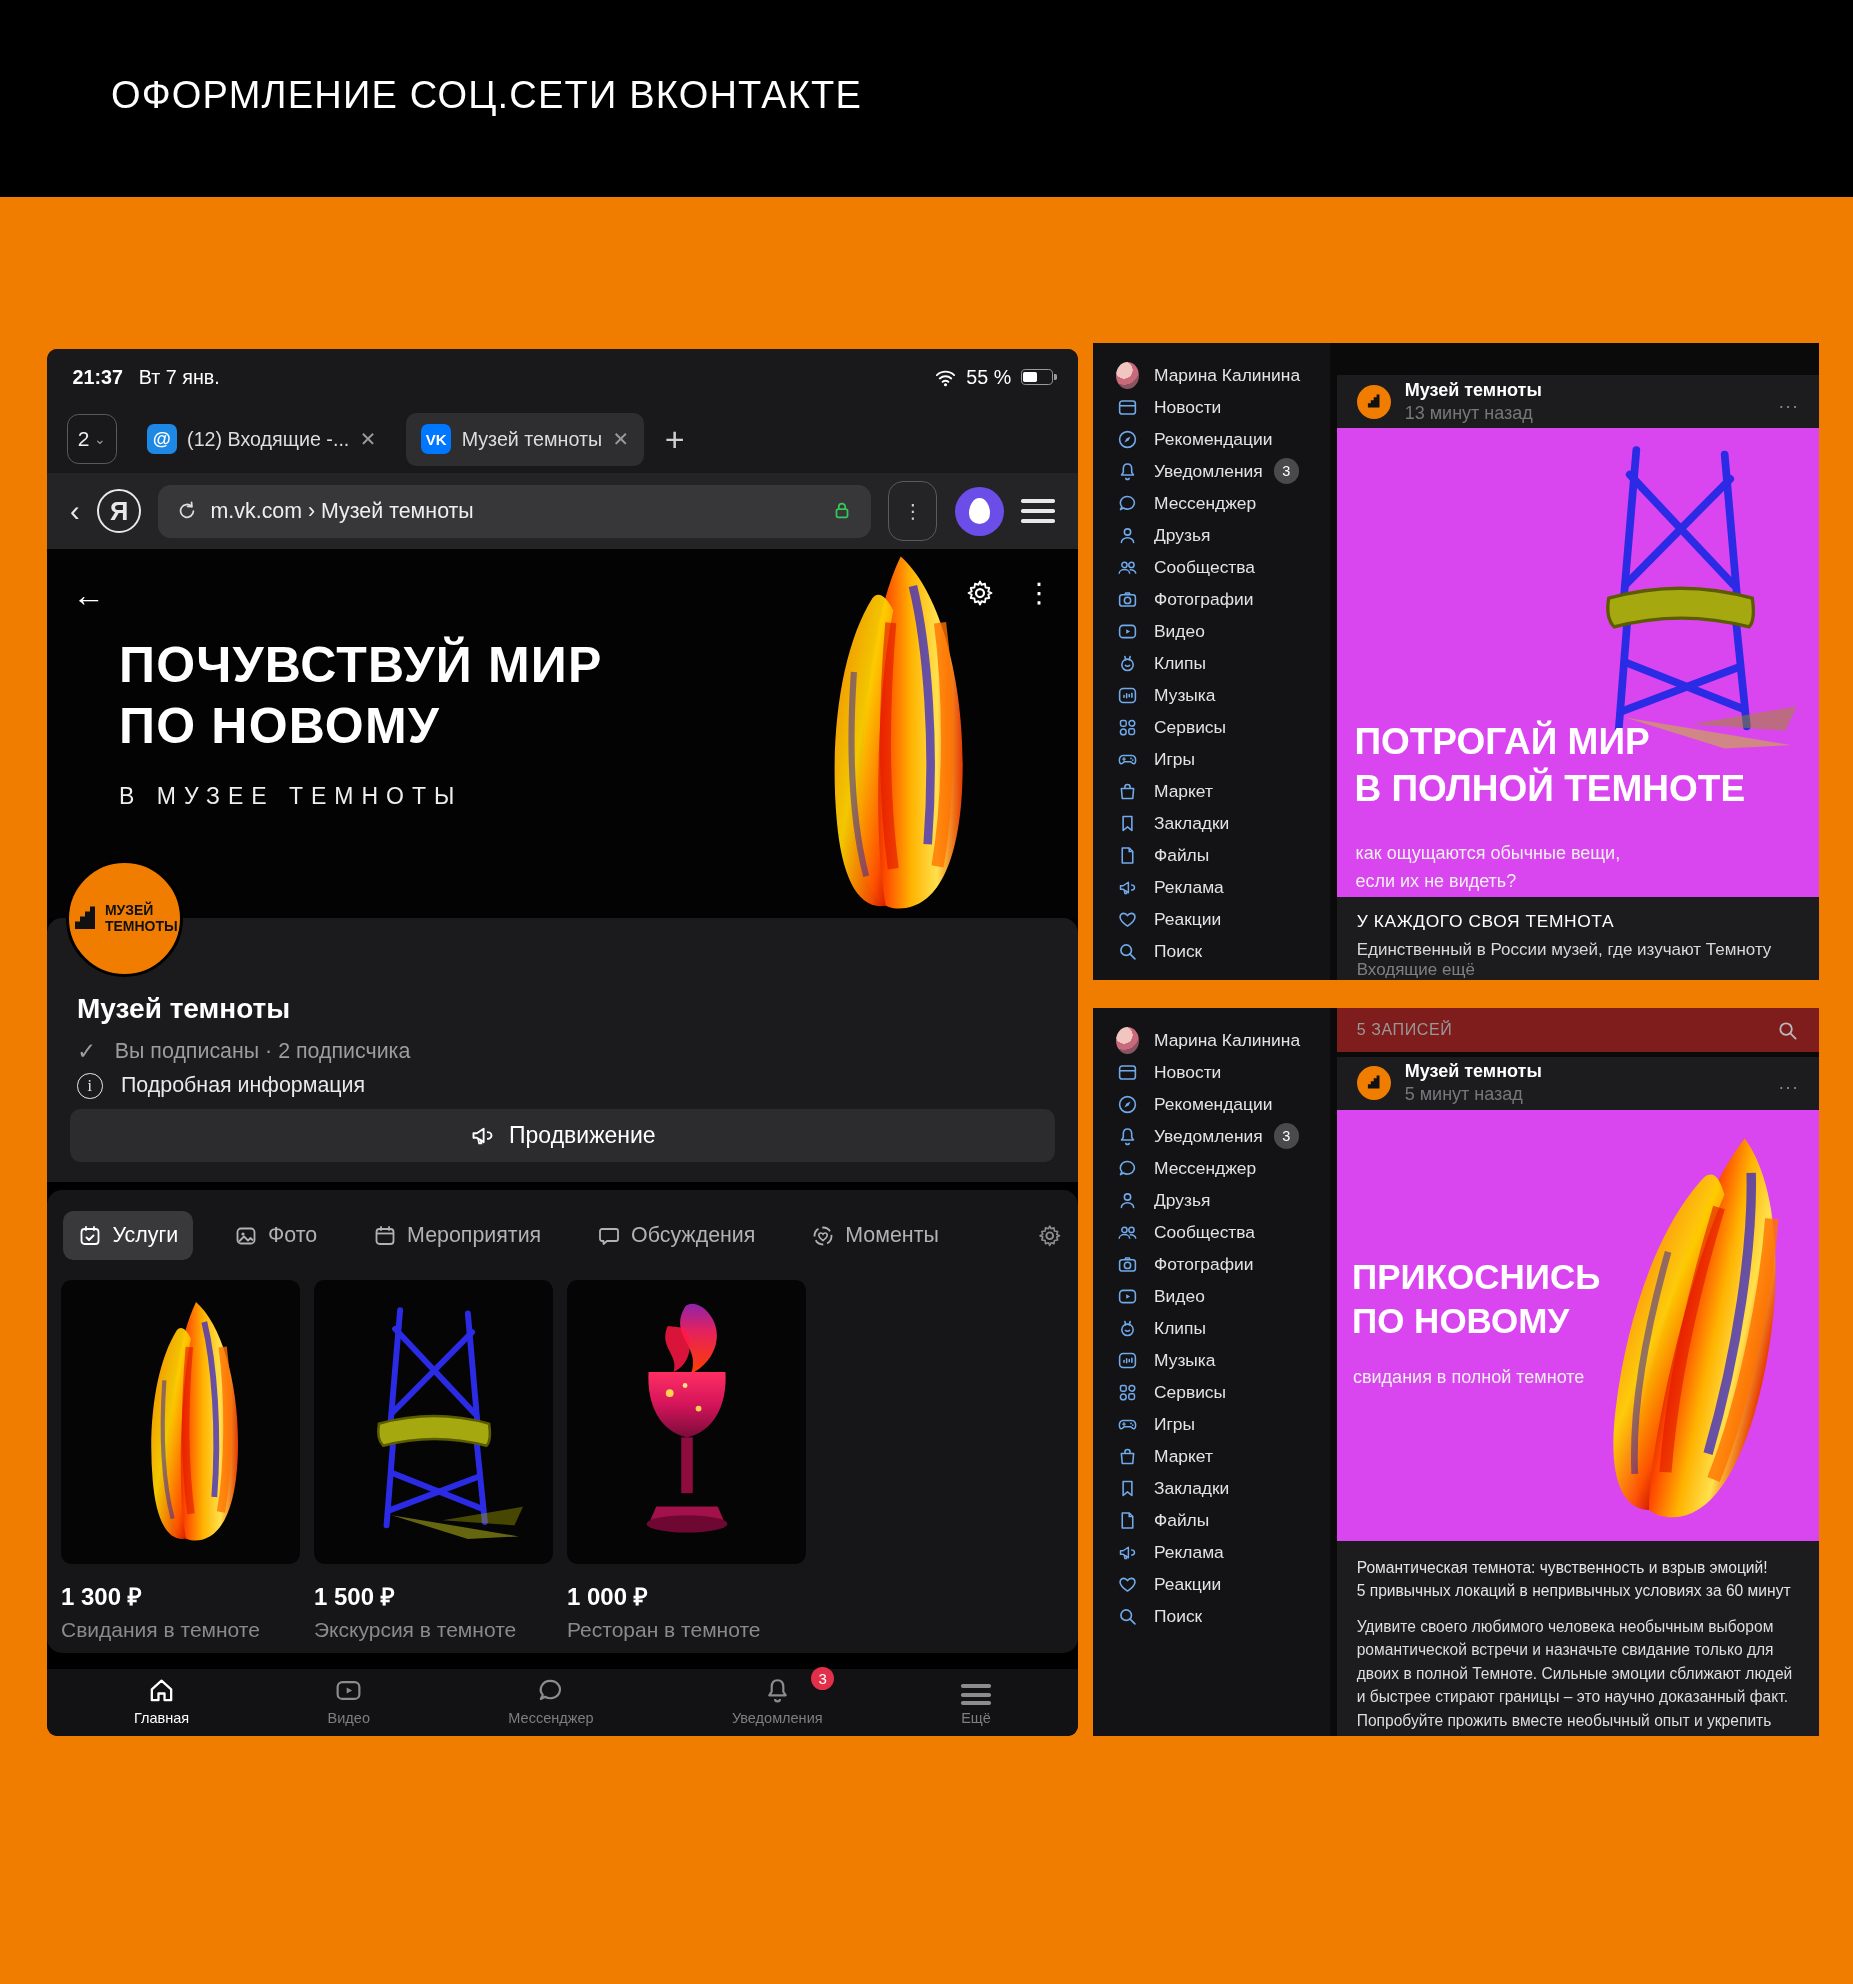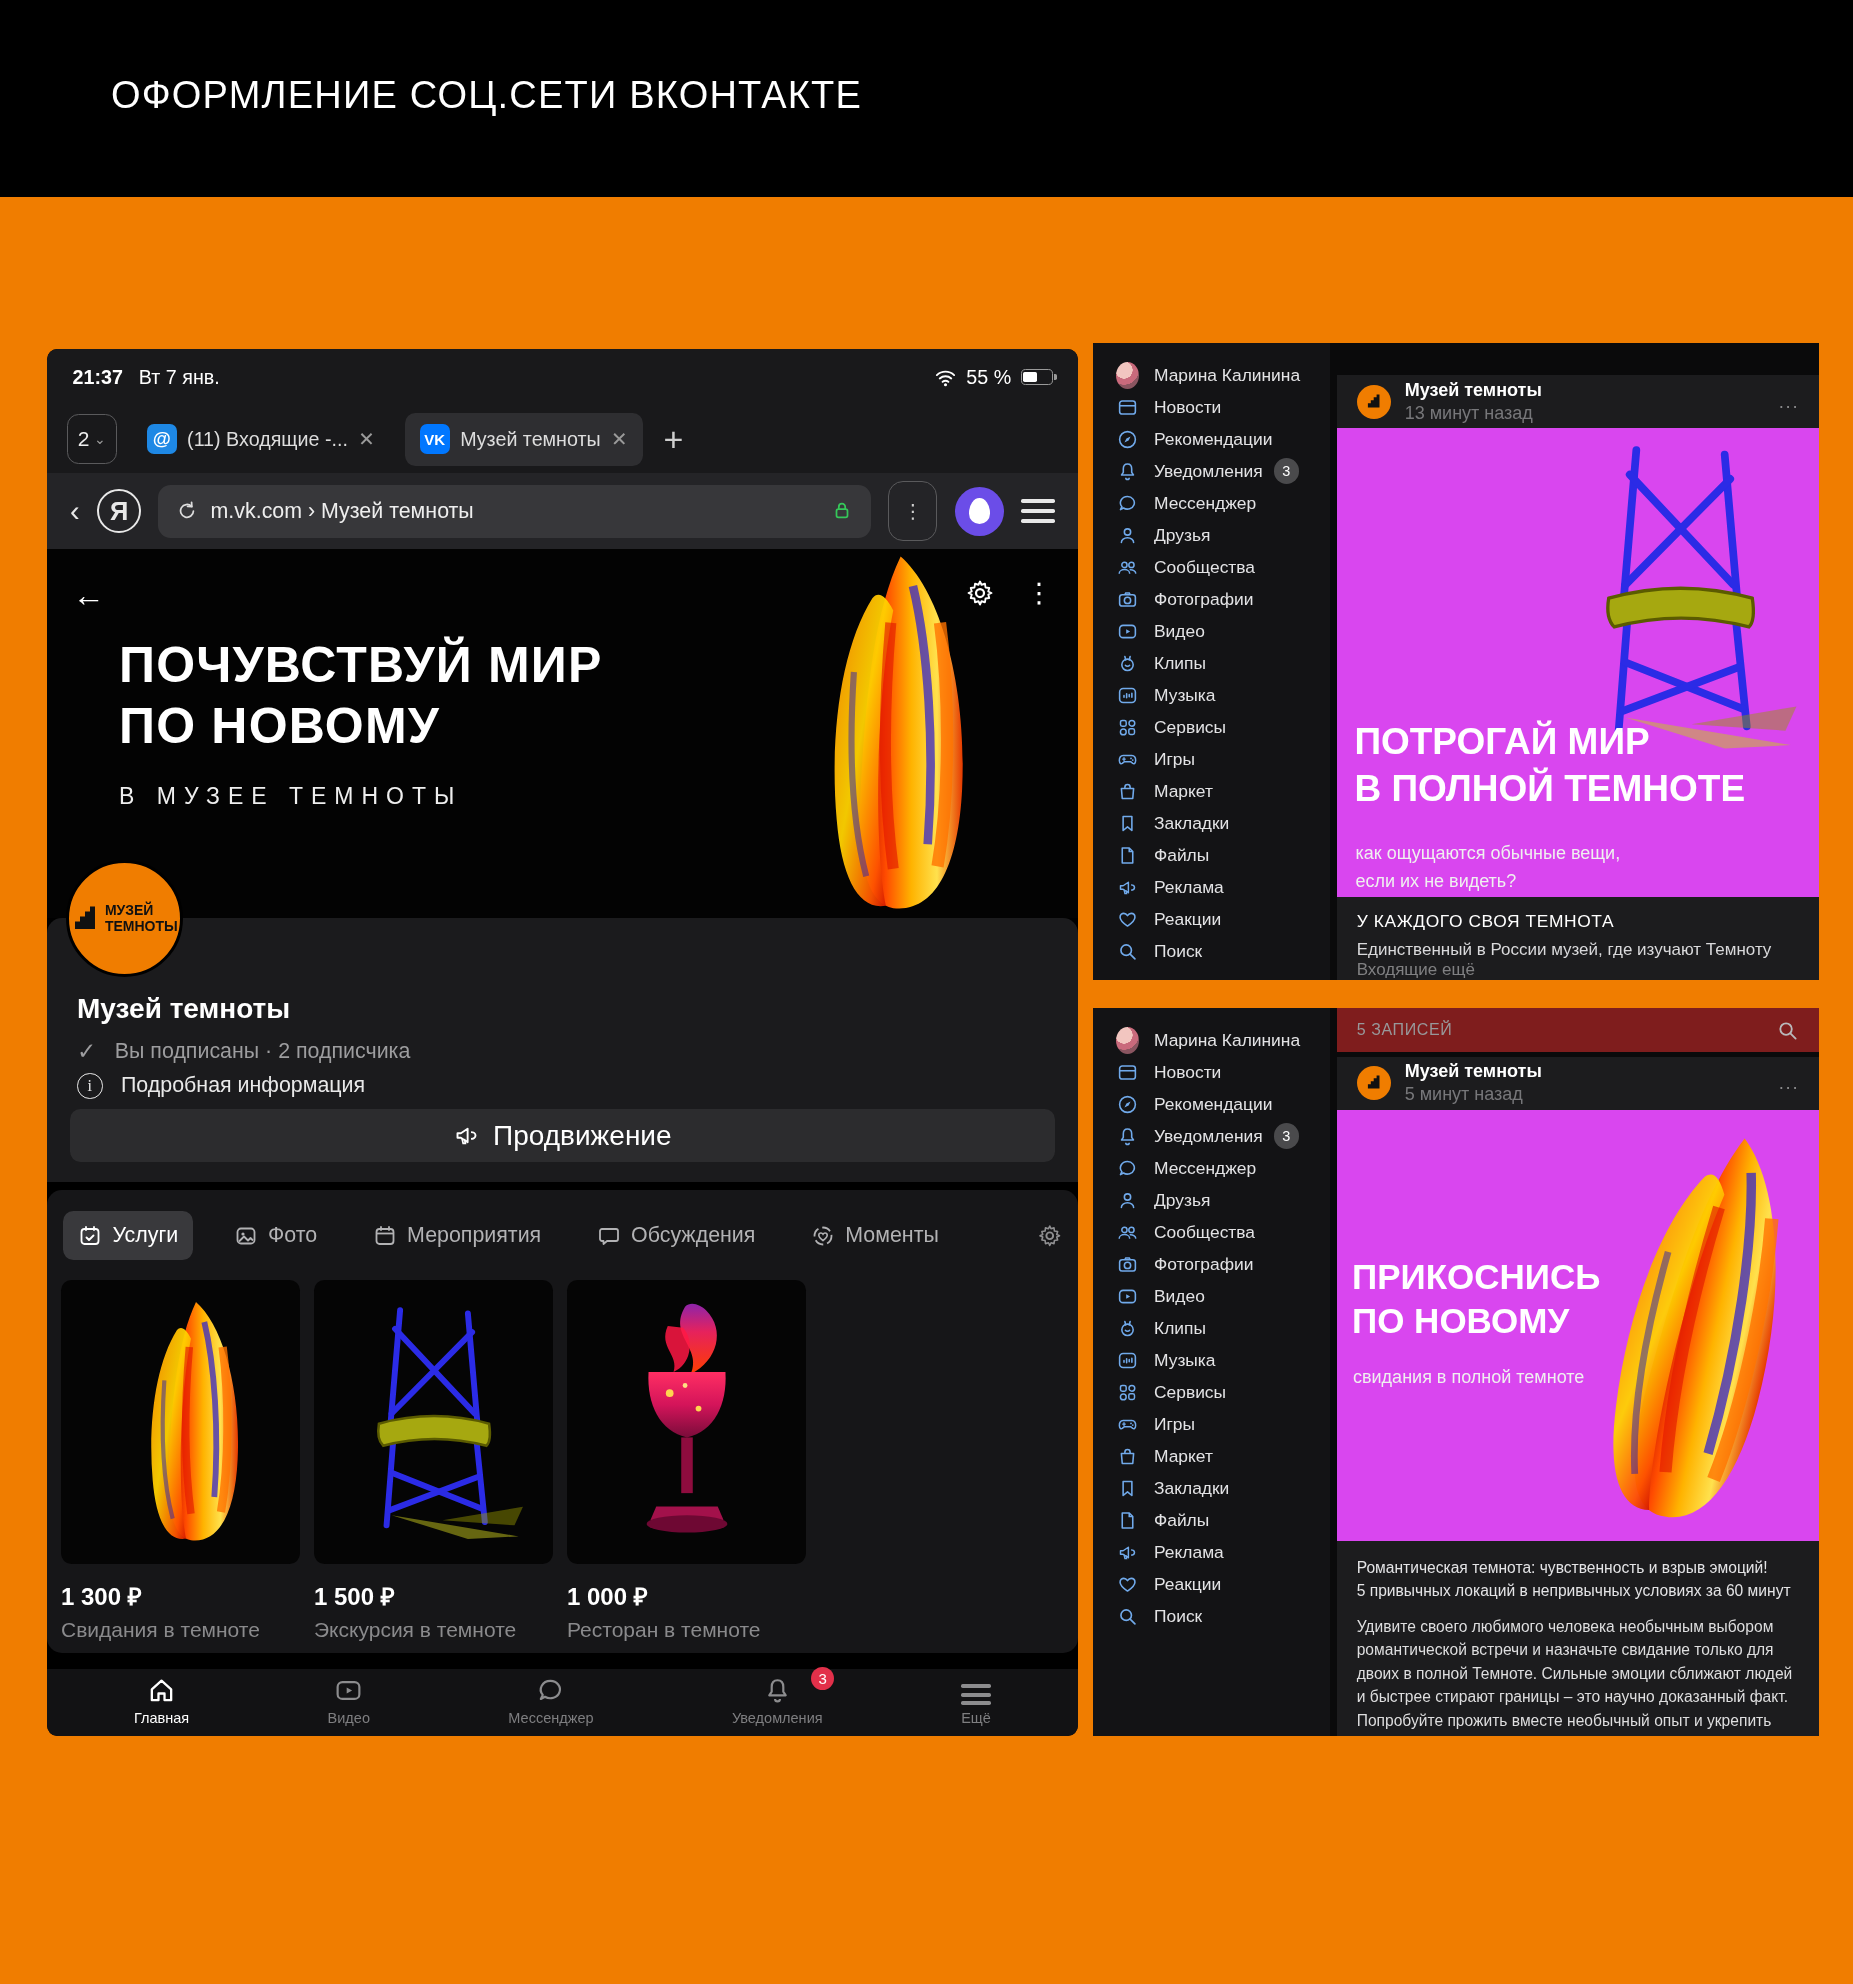--- a/index.html
+++ b/index.html
@@ -51,21 +51,21 @@
 
   .avatar-big { position:absolute; left:18.5px; top:511px; width:117px; height:117px; background:#F07D00; border-radius:50%; border:3.5px solid #000; display:flex; align-items:center; justify-content:center; z-index:5; }
   .logo-inner { display:flex; align-items:center; gap:4.6px; }
   .logo-txt { color:#111; font-size:14px; font-weight:bold; line-height:1.1; }
 
   .profilecard { position:absolute; left:0; top:569px; width:1031px; height:264px; background:#1B1B1D; border-radius:15px 15px 0 0; }
   .pname { position:absolute; left:30px; top:75px; color:#fff; font-size:28px; font-weight:bold; }
   .prow { position:absolute; left:30px; display:flex; align-items:center; gap:18.5px; font-size:21.4px; }
   .prow.sub { top:120px; color:#9d9d9f; }
   .prow.info { top:155px; color:#e9e9e9; }
-  .promote { position:absolute; left:23px; right:23px; top:191px; height:53px; background:#2C2C2E; border-radius:10.4px; display:flex; align-items:center; justify-content:center; gap:12.7px; color:#fff; font-size:28px; }
+  .promote { position:absolute; left:23px; right:23px; top:191px; height:53px; background:#2C2C2E; border-radius:10.4px; display:flex; align-items:center; justify-content:center; gap:12.7px; color:#fff; font-size:23px; }
 
   .services { position:absolute; left:0; top:841px; width:1031px; height:463px; background:#161618; border-radius:15px; }
   .ctabs { position:absolute; left:16px; top:21px; right:16px; display:flex; align-items:center; gap:25.5px; }
   .ctab { display:flex; align-items:center; gap:10.4px; color:#b2b2b4; font-size:21.4px; padding:0 15px; height:49px; border-radius:10.4px; }
   .ctab.active { background:#39393C; color:#fff; }
   .ctab .ticon { display:flex; }
   .gearright { margin-left:auto; color:#8f8f91; }
   .cards { position:absolute; left:14px; top:90px; display:flex; gap:14px; }
   .scard { width:239px; }
   .simg { width:239px; height:284px; background:#050505; border-radius:10.4px; overflow:hidden; position:relative; }
@@ -336,21 +336,21 @@
       </span>
     </div>
 
     <div class="tabsrow">
       <span class="tabcount">
         <span>2</span>
           <span style="font-size:14px;color:#9a9a9a">⌄</span>
       </span>
       <span class="tabchip">
         <span class="appicon mail">@</span>
-        <span>(11) Входящие -...</span>
+        <span>(12) Входящие -...</span>
         <span class="xclose">✕</span>
       </span>
       <span class="tabchip active">
         <span class="appicon vk">VK</span>
         <span>Музей темноты</span>
         <span class="xclose">✕</span>
       </span>
       <span class="plus">+</span>
     </div>
 

